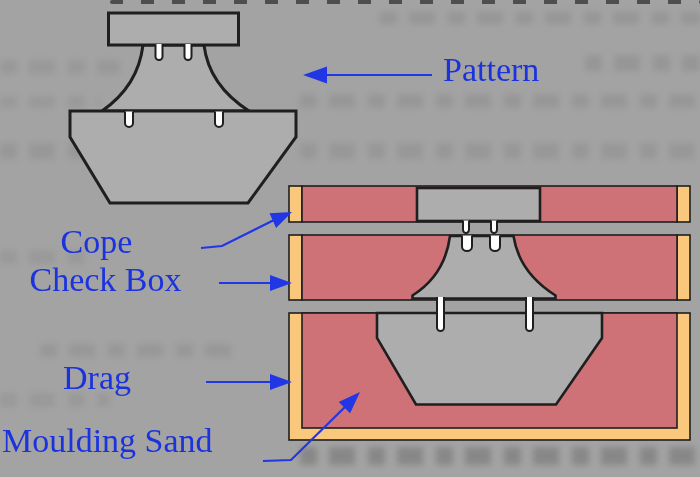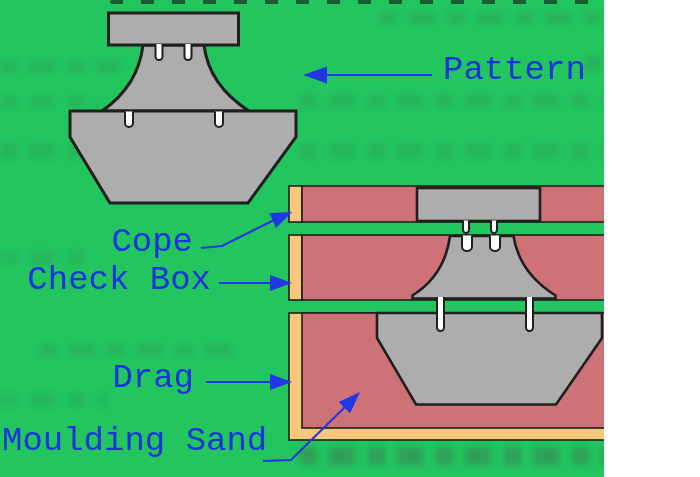--- a/index.html
+++ b/index.html
@@ -1,21 +1,21 @@
 <!DOCTYPE html>
 <html style="--label-blue: #1b33de; --arrow-blue: #2136e4; --sand-pink: #ce7277; --frame-orange: #f9c87d; --pattern-grey: #adadad; --outline-dark: #1f1f1f;"><head>
 <meta charset="utf-8">
 <style>
   html,body{margin:0;padding:0;background:#ffffff;}
-  .stage{position:relative;width:604px;height:477px;background:#22c55e;overflow:hidden;
-         font-family:Liberation Mono, monospace;}
+  .stage{position:relative;width:700px;height:477px;background:#a3a3a3;overflow:hidden;
+         font-family:Liberation Serif, serif;}
   .stage svg{position:absolute;left:0;top:0;z-index:2;}
   .label{position:absolute;z-index:3;color:var(--label-blue,#1b33de);font-size:34px;
          line-height:1;white-space:nowrap;font-weight:400;}
-  .r{text-align:right;}
+  .r{text-align:center;}
   
   .sand{fill:var(--sand-pink,#ce7277);stroke:var(--outline-dark,#1f1f1f);stroke-width:1.6;}
   .frame{fill:var(--frame-orange,#f9c87d);stroke:var(--outline-dark,#1f1f1f);stroke-width:1.6;}
   .grey{fill:var(--pattern-grey,#adadad);stroke:var(--outline-dark,#1f1f1f);stroke-width:3;}
   .grey2{fill:var(--pattern-grey,#adadad);stroke:var(--outline-dark,#1f1f1f);stroke-width:2.6;}
   .pin{fill:#ffffff;stroke:var(--outline-dark,#1f1f1f);stroke-width:2;}
   .aline{stroke:var(--arrow-blue,#2136e4);stroke-width:2.2;fill:none;}
   .ahead{fill:var(--arrow-blue,#2136e4);stroke:none;}
   
   .g{position:absolute;z-index:1;background:repeating-linear-gradient(90deg,

